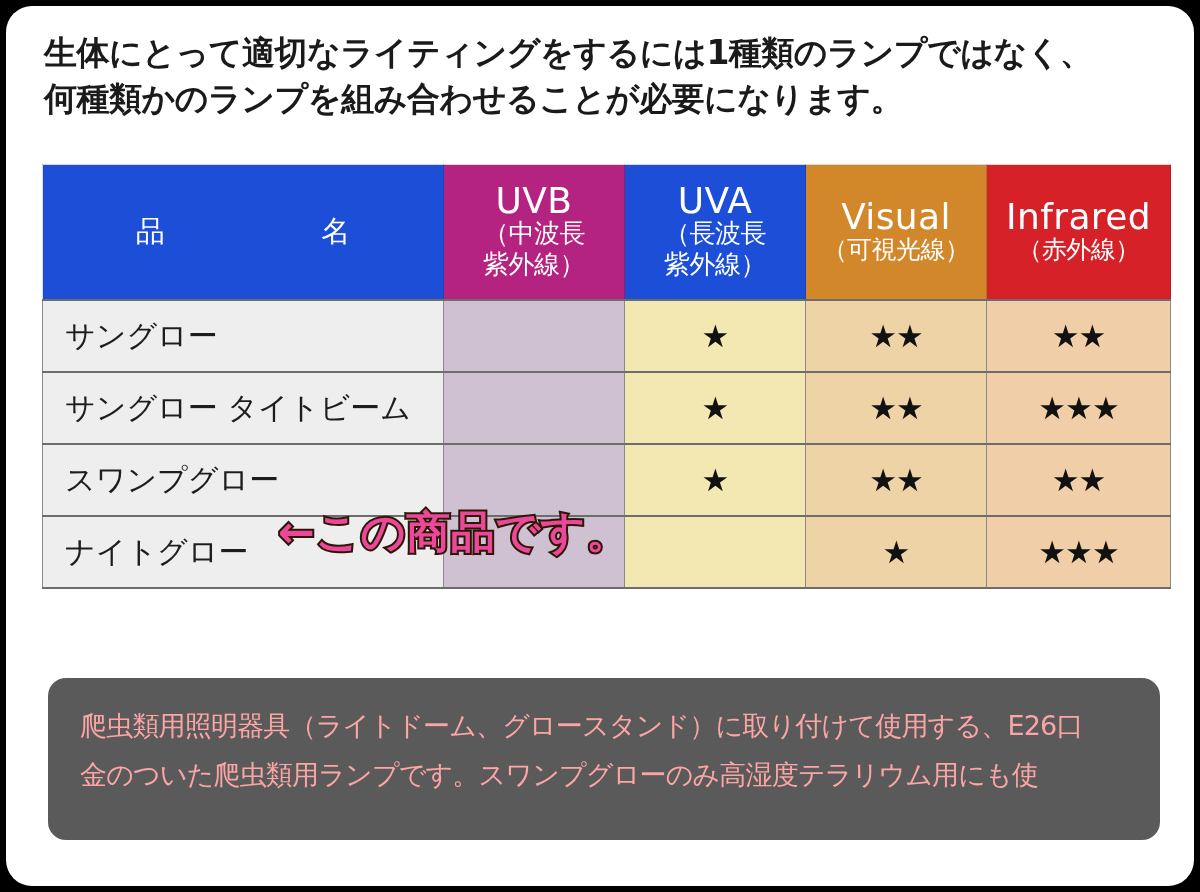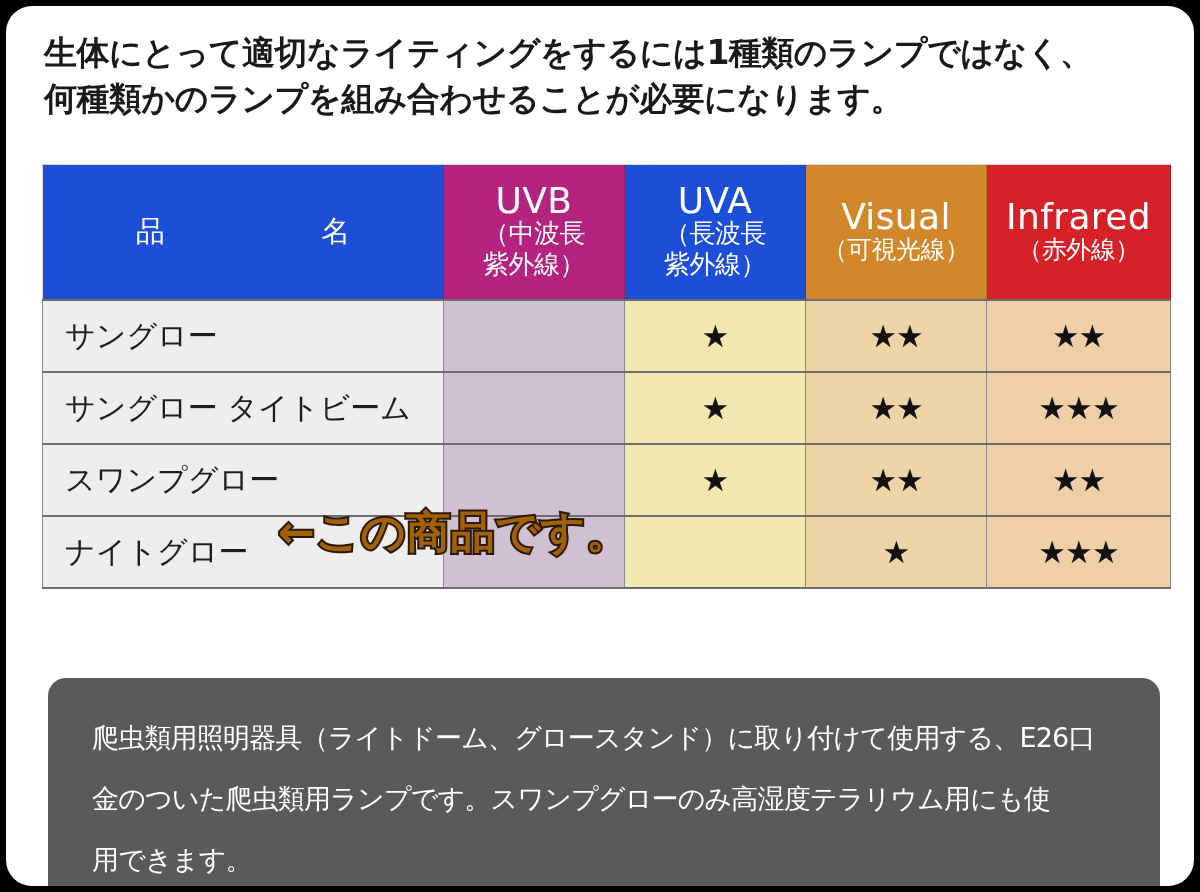--- a/index.html
+++ b/index.html
@@ -142,43 +142,43 @@
   tr.hl .stars  { color: #5c1b6e; }
 
   
   .annotation {
     position: absolute;
     left: 272px;
     top: 498px;
     font-size: 44px;
     line-height: 56px;
     font-weight: 700;
-    color: #a16207;
+    color: #ec4899;
     letter-spacing: 0.01em;
     white-space: nowrap;
     -webkit-text-stroke: 4px #2a1705;
     paint-order: stroke fill;
     pointer-events: none;
   }
 
   
   .desc {
     position: absolute;
     left: 42px;
     top: 672px;
     width: 1112px;
     min-height: 162px;
     background: #5a5a5a;
     border-radius: 18px;
     box-sizing: border-box;
     padding: 20px 26px 18px 26px;
   }
   .desc p {
-    margin: 18px;
-    color: #ffffff;
+    margin: 6px;
+    color: #fca5a5;
     font-size: 27px;
     line-height: 43px;
     letter-spacing: -0.03em;
     font-weight: 500;
     white-space: nowrap;
   }
 </style>
 </head>
 <body>
 
@@ -255,17 +255,16 @@
             </tr>
           </tbody>
       </table>
     </div>
 
     <div class="annotation">←この商品です。</div>
 
     <div class="desc">
       <p>爬虫類用照明器具（ライトドーム、グロースタンド）に取り付けて使用する、E26口</p>
       <p>金のついた爬虫類用ランプです。スワンプグローのみ高湿度テラリウム用にも使</p>
-      <p>用できます。</p>
     </div>
 
   </div>
 </div>
 
 </body></html>

